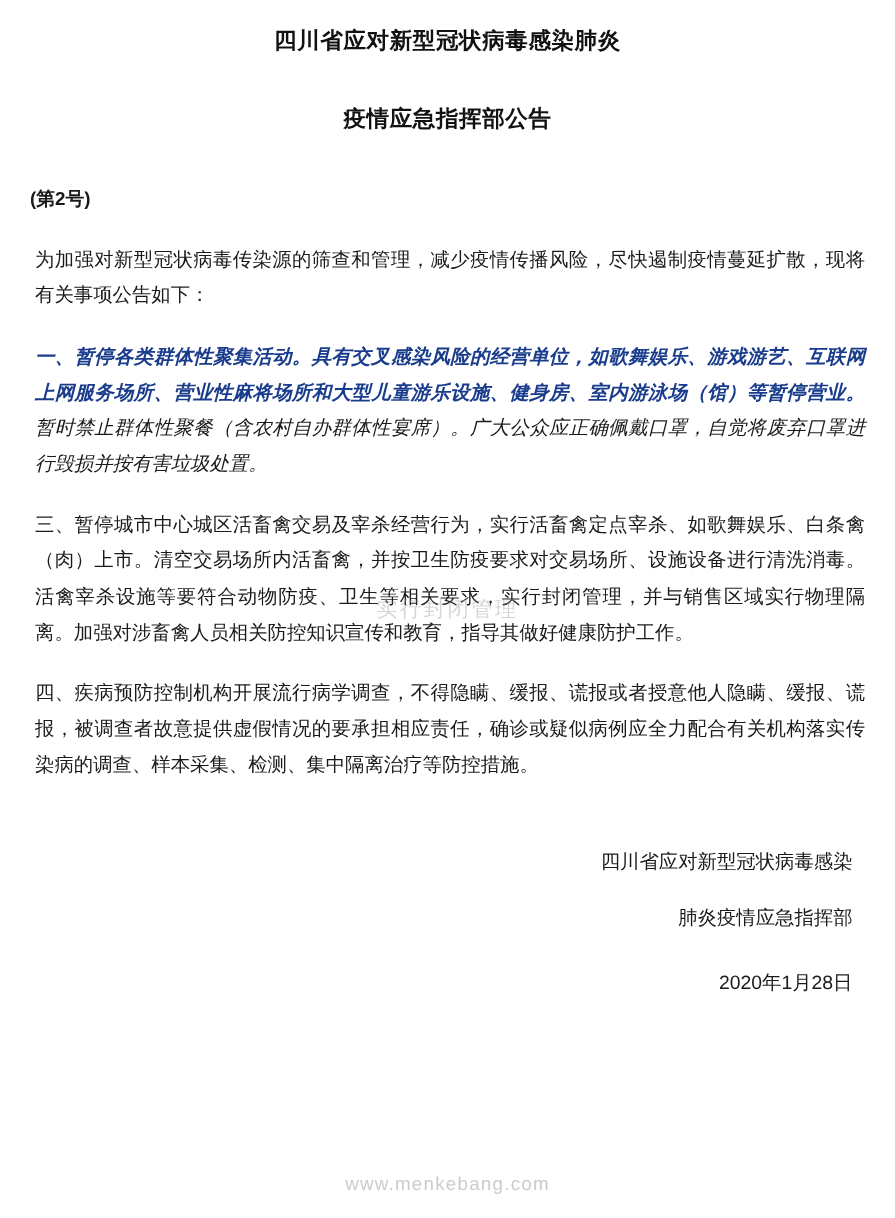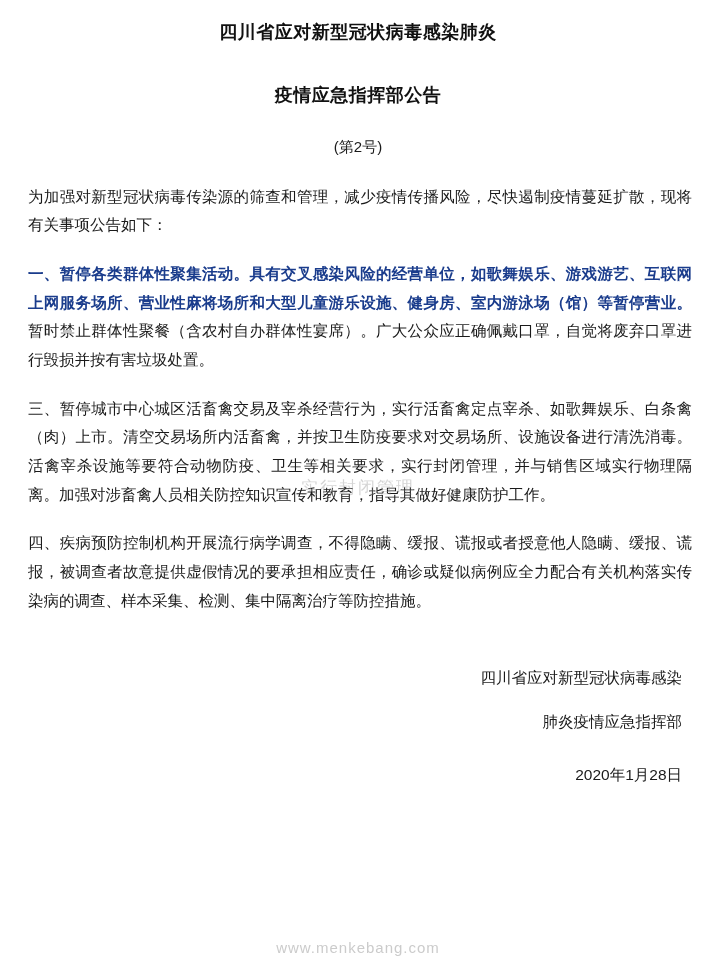--- a/index.html
+++ b/index.html
@@ -29,40 +29,42 @@
     font-size: 18px;
     font-weight: bold;
     letter-spacing: 0.5px;
     line-height: 1.6;
     color: #111111;
   }
   .title-line.second {
     margin-top: 34px;
   }
   .doc-number {
-    text-align: center;
+    text-align: left;
     font-size: 15px;
-    margin-top: 28px;
+    margin-top: 40px;
     color: #1a1a1a;
+    font-weight: bold;
   }
   .body-block {
     margin-top: 26px;
   }
   p.para {
     font-size: 15.5px;
     line-height: 1.85;
     margin: 0 0 20px 4px;
     text-align: justify;
     text-justify: inter-ideograph;
     text-indent: 0;
     color: #1a1a1a;
   }
   p.para.highlight {
     color: #1a3c8c;
     font-weight: bold;
+    font-style: italic;
   }
   p.para .normal-run {
     color: #1a1a1a;
     font-weight: normal;
   }
   .signature {
     margin-top: 48px;
     text-align: right;
     font-size: 15.5px;
     line-height: 1.9;

